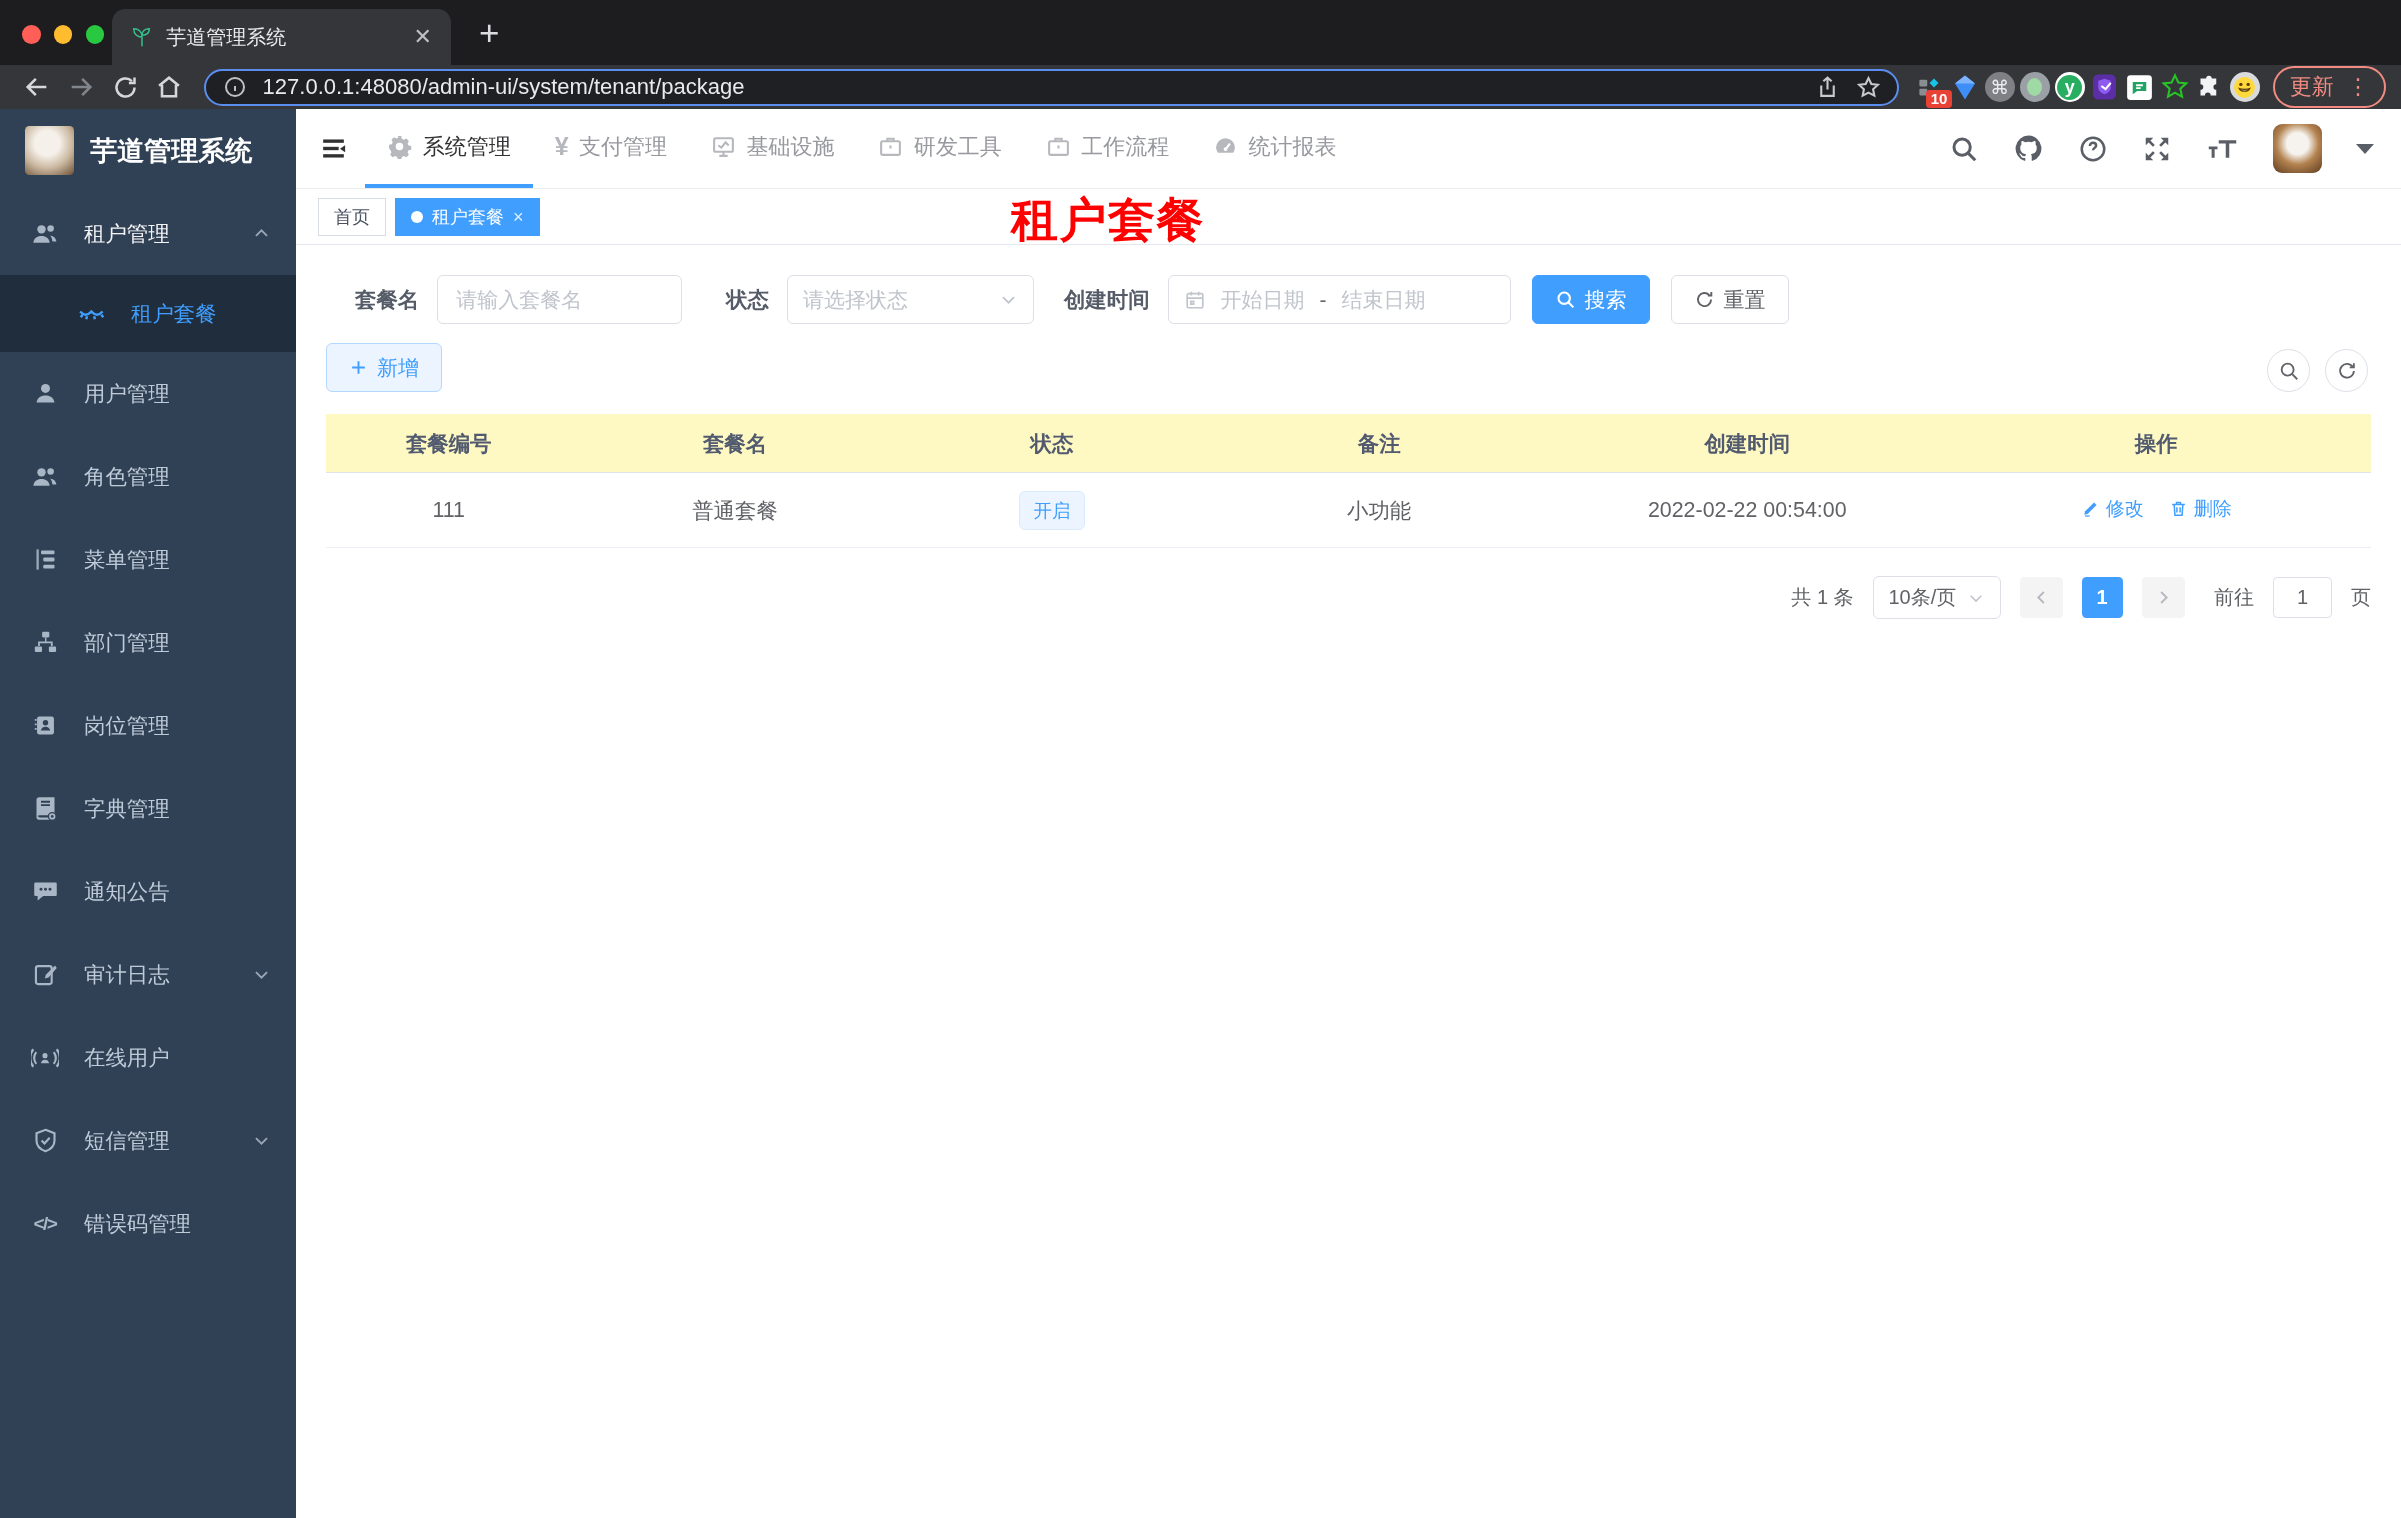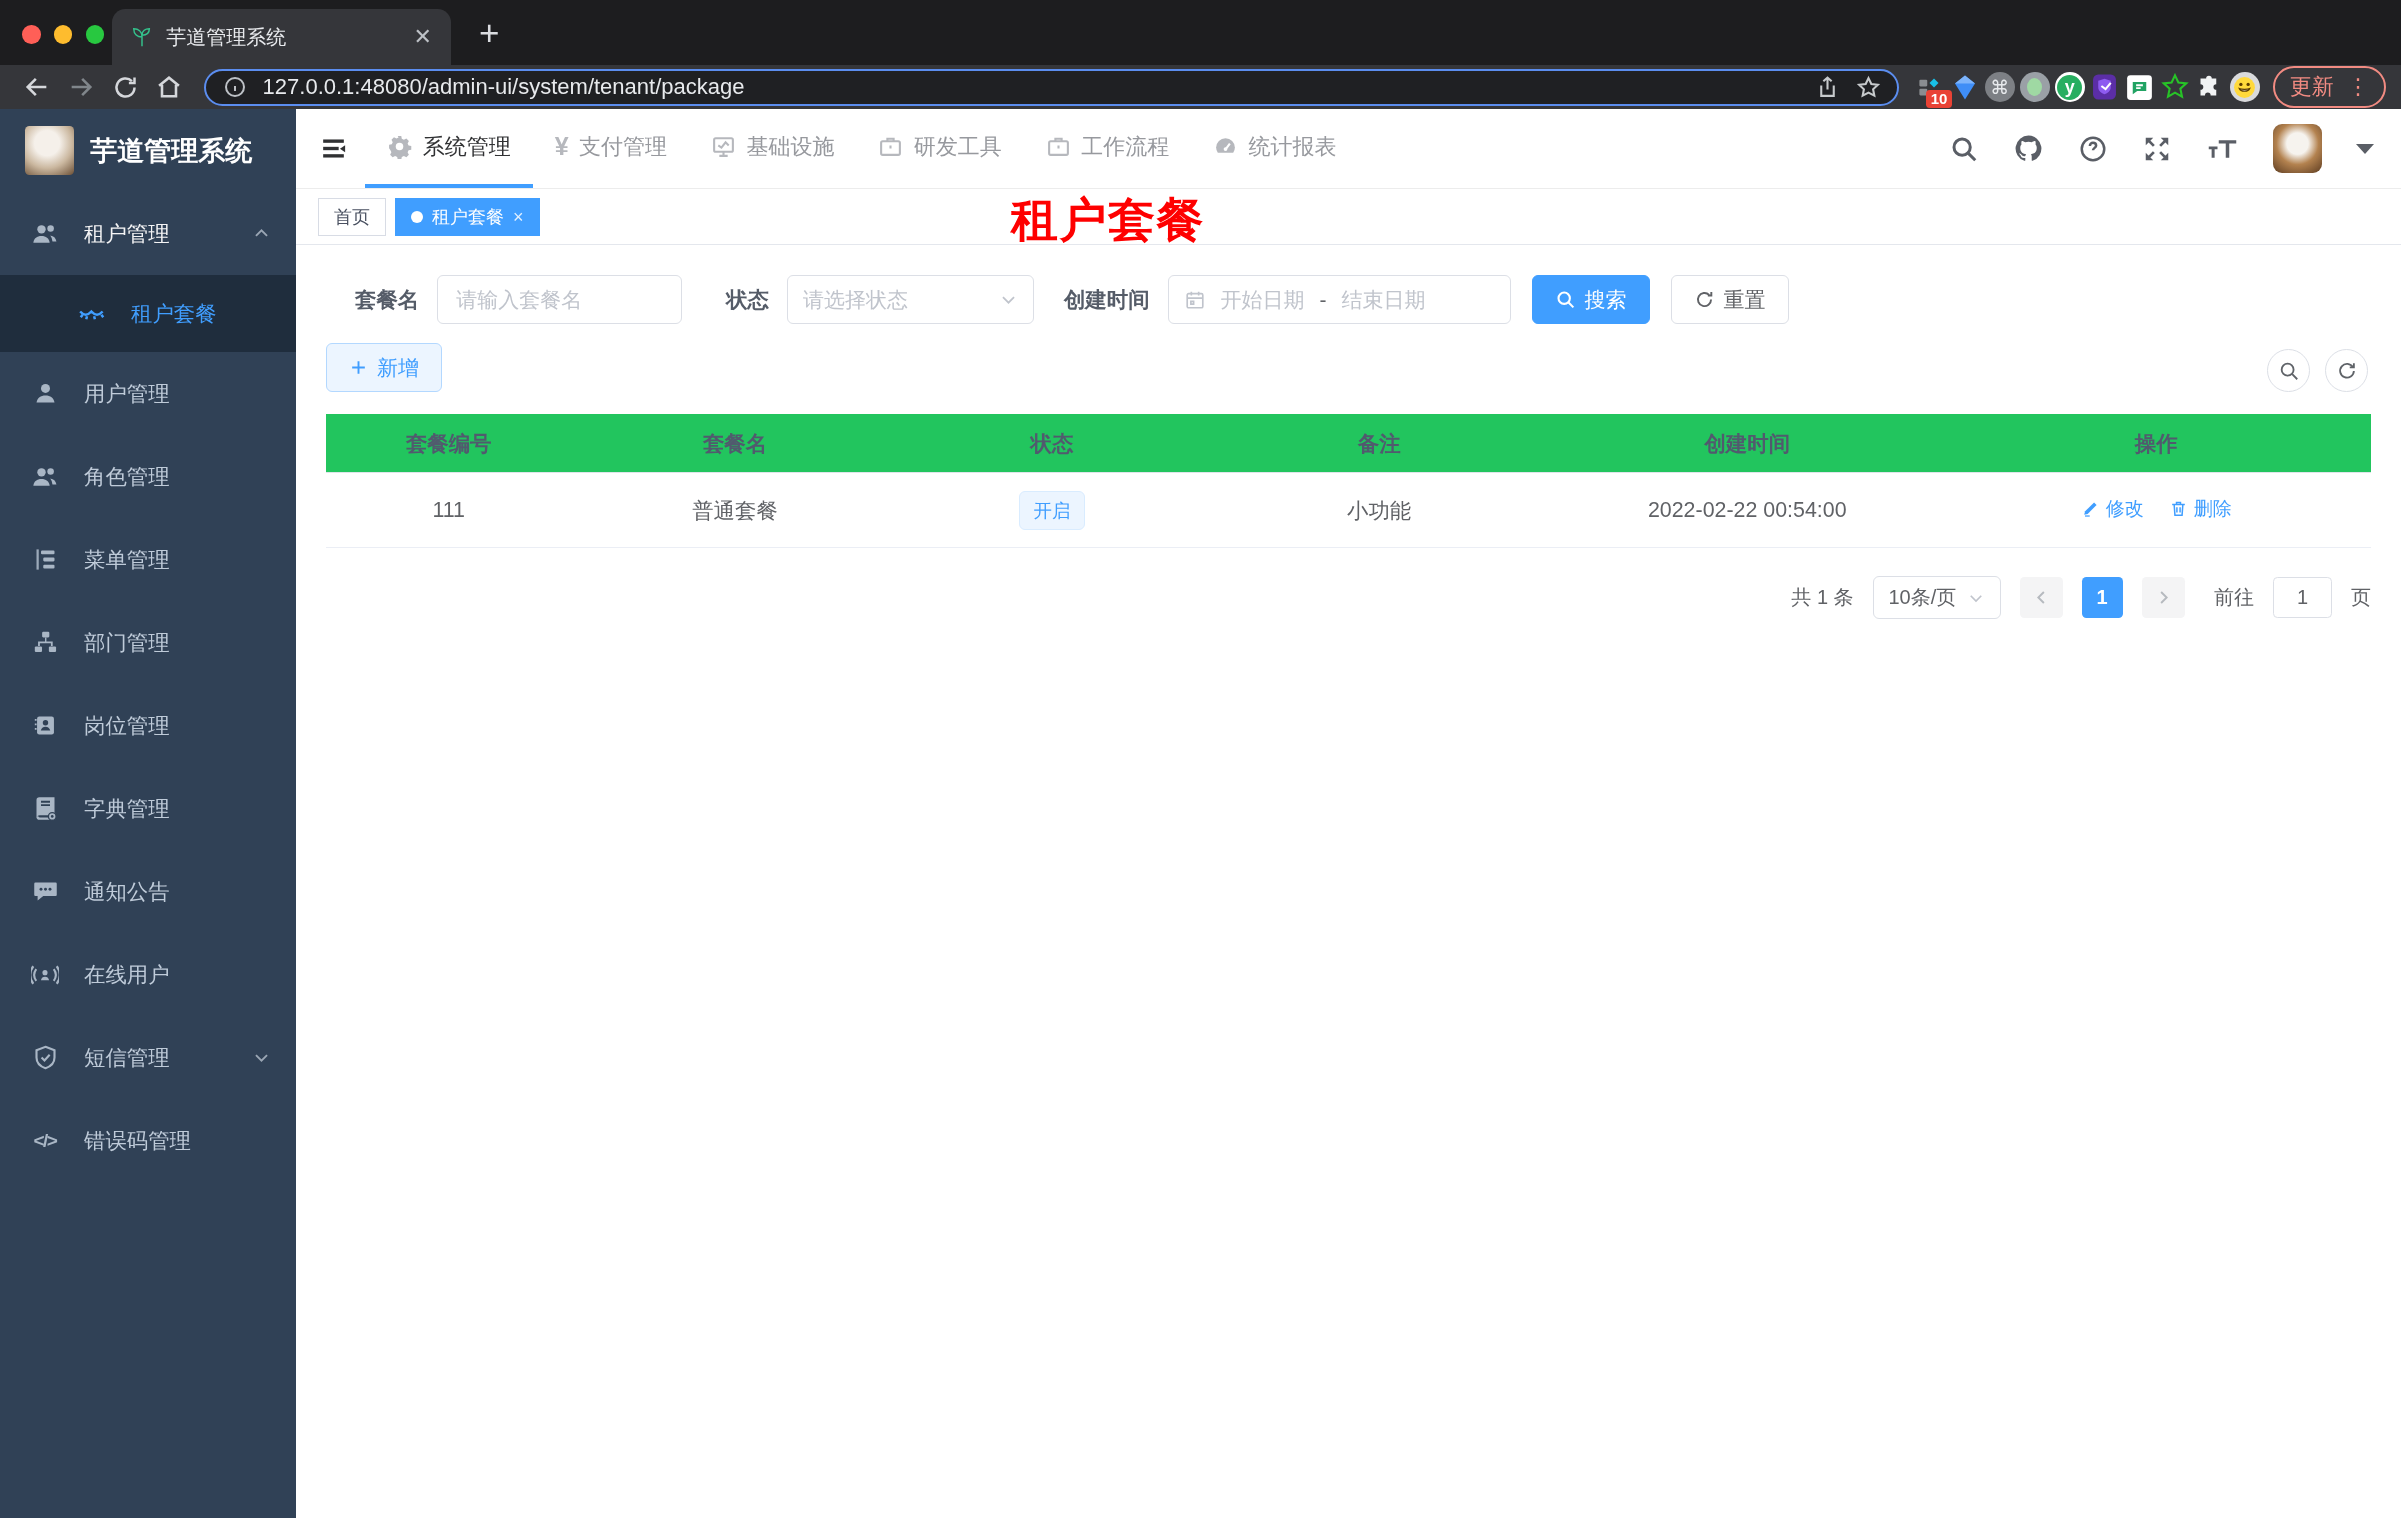--- a/index.html
+++ b/index.html
@@ -97,21 +97,21 @@
   .btn-primary { background:#409eff; color:#fff; border:0.7px solid #409eff; }
   .btn-plain { background:#fff; color:#606266; border:0.7px solid #dcdfe6; }
   .btn-add { position:absolute; top:98px; left:30px; background:#ecf5ff; color:#409eff;
     border:0.7px solid #b3d8ff; }
   .tool-circles { position:absolute; top:104px; right:33px; display:flex; gap:15px; }
   .circ-btn { width:43px; height:43px; border-radius:50%; border:0.7px solid #dcdfe6; color:#5f6368;
     display:flex; align-items:center; justify-content:center; cursor:pointer; background:#fff; }
 
   .table { position:absolute; top:169px; left:30px; right:30px; font-size:21.4px; }
   .tr { display:flex; align-items:center; }
-  .thead { background:#22c55e; height:59px; color:#515a6e; font-weight:700;
+  .thead { background:#fef9c3; height:59px; color:#515a6e; font-weight:700;
     border-bottom:0.7px solid #dfe4ea; }
   .trow { height:75px; color:#606266; border-bottom:0.7px solid #ebeef5; }
   .td { text-align:center; }
   .c1{width:12%;} .c2{width:16%;} .c3{width:15%;} .c4{width:17%;} .c5{width:19%;} .c6{width:21%;}
   .status-tag { display:inline-block; background:#ecf5ff; border:0.7px solid #d9ecff; color:#409eff;
     font-size:18.5px; padding:6px 13.3px; border-radius:6px; }
   .link { color:#409eff; font-size:19px; display:inline-flex; align-items:center; gap:6px; cursor:pointer; }
   .link + .link { margin-left:19px; }
 
   .pagination { position:absolute; top:331px; right:30px; display:flex; align-items:center;
@@ -366,20 +366,34 @@
       <svg width="27" height="27" viewBox="0 0 24 24" fill="currentColor">
           <path d="M3 4h18a1 1 0 011 1v10a1 1 0 01-1 1H10l-5 4v-4H3a1 1 0 01-1-1V5a1 1 0 011-1z"></path>
           <circle cx="8" cy="10" r="1.3" fill="#304156"></circle>
           <circle cx="12" cy="10" r="1.3" fill="#304156"></circle>
           <circle cx="16" cy="10" r="1.3" fill="#304156"></circle>
         </svg>
     </span>
     <span>通知公告</span>
   </div>
 
+  <div class="m-item">
+    <span class="mi">
+      <svg width="27" height="27" viewBox="0 0 24 24" fill="none" stroke="currentColor" stroke-width="1.9">
+          <rect x="3.5" y="4.5" width="14" height="16" rx="2"></rect>
+          <path d="M20.5 4l-8.2 8.2-.9 3.3 3.3-.9L22 6.3z" fill="currentColor" stroke="none"></path>
+        </svg>
+    </span>
+    <span>审计日志</span>
+    <span class="chev">
+      <svg width="19" height="19" viewBox="0 0 24 24" fill="none" stroke="currentColor" stroke-width="2.4">
+          <path d="M5 9l7 7 7-7"></path>
+        </svg>
+    </span>
+  </div>
 
   <div class="m-item">
     <span class="mi">
       <svg width="28" height="28" viewBox="0 0 24 24" fill="none" stroke="currentColor" stroke-width="1.8">
           <path d="M4.5 7a8.5 8.5 0 000 10M2 4.5a12 12 0 000 15M19.5 7a8.5 8.5 0 010 10M22 4.5a12 12 0 010 15"></path>
           <circle cx="12" cy="10" r="2.2" fill="currentColor" stroke="none"></circle>
           <path d="M8.5 16.5c.4-2 1.7-3 3.5-3s3.1 1 3.5 3z" fill="currentColor" stroke="none"></path>
         </svg>
     </span>
     <span>在线用户</span>

